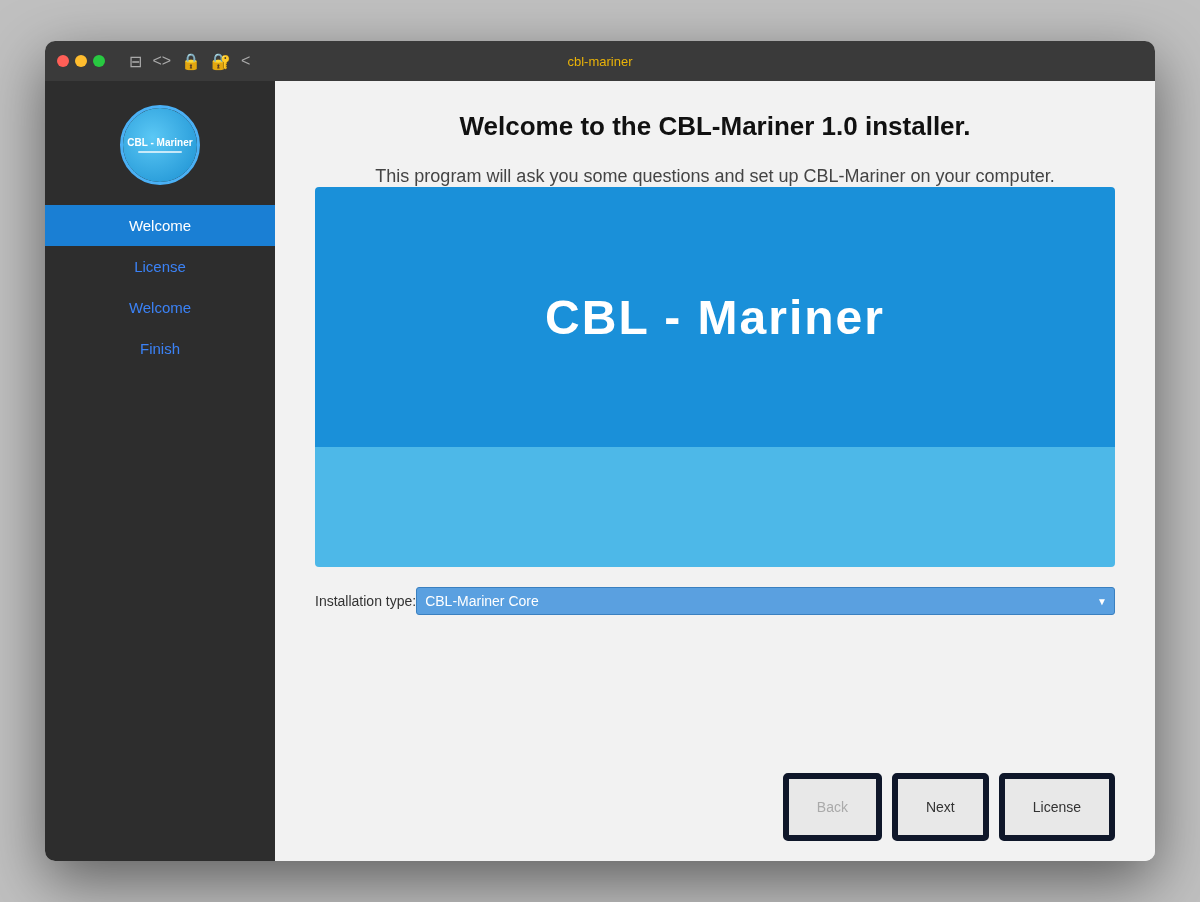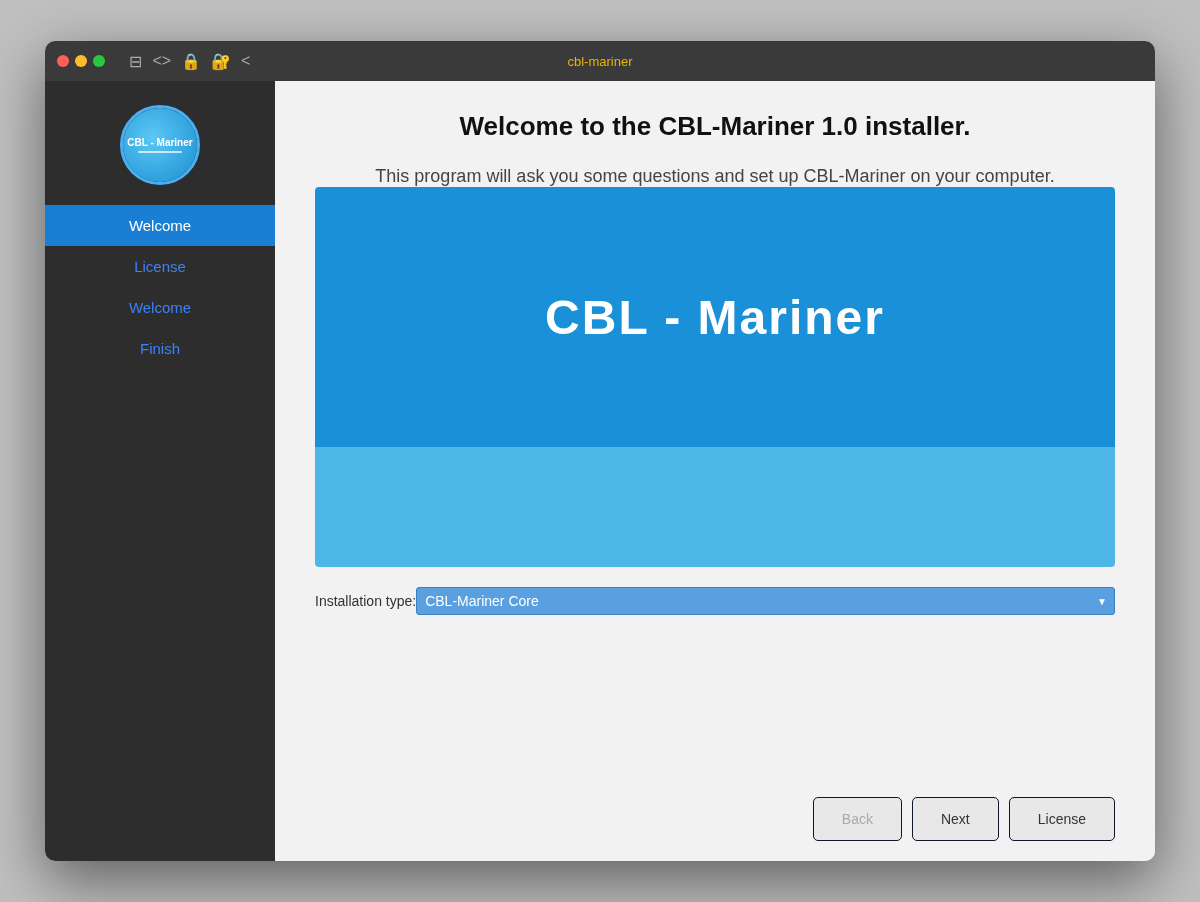--- a/index.html
+++ b/index.html
@@ -227,24 +227,24 @@
 
     
     .footer-buttons {
       display: flex;
       justify-content: flex-end;
       gap: 10px;
       margin-top: auto;
       padding-top: 10px;
     }
     .btn {
-      padding: 13px 28px;
+      padding: 20px 28px;
       font-size: 14px;
       border-radius: 5px;
-      border: 1px solid #0f172a;
+      border: 6px solid #0f172a;
       background: #e8e8e8;
       cursor: pointer;
       color: #333;
     }
     .btn-primary {
       background: #e8e8e8;
       font-weight: 400;
     }
     .btn:disabled {
       color: #aaa;

